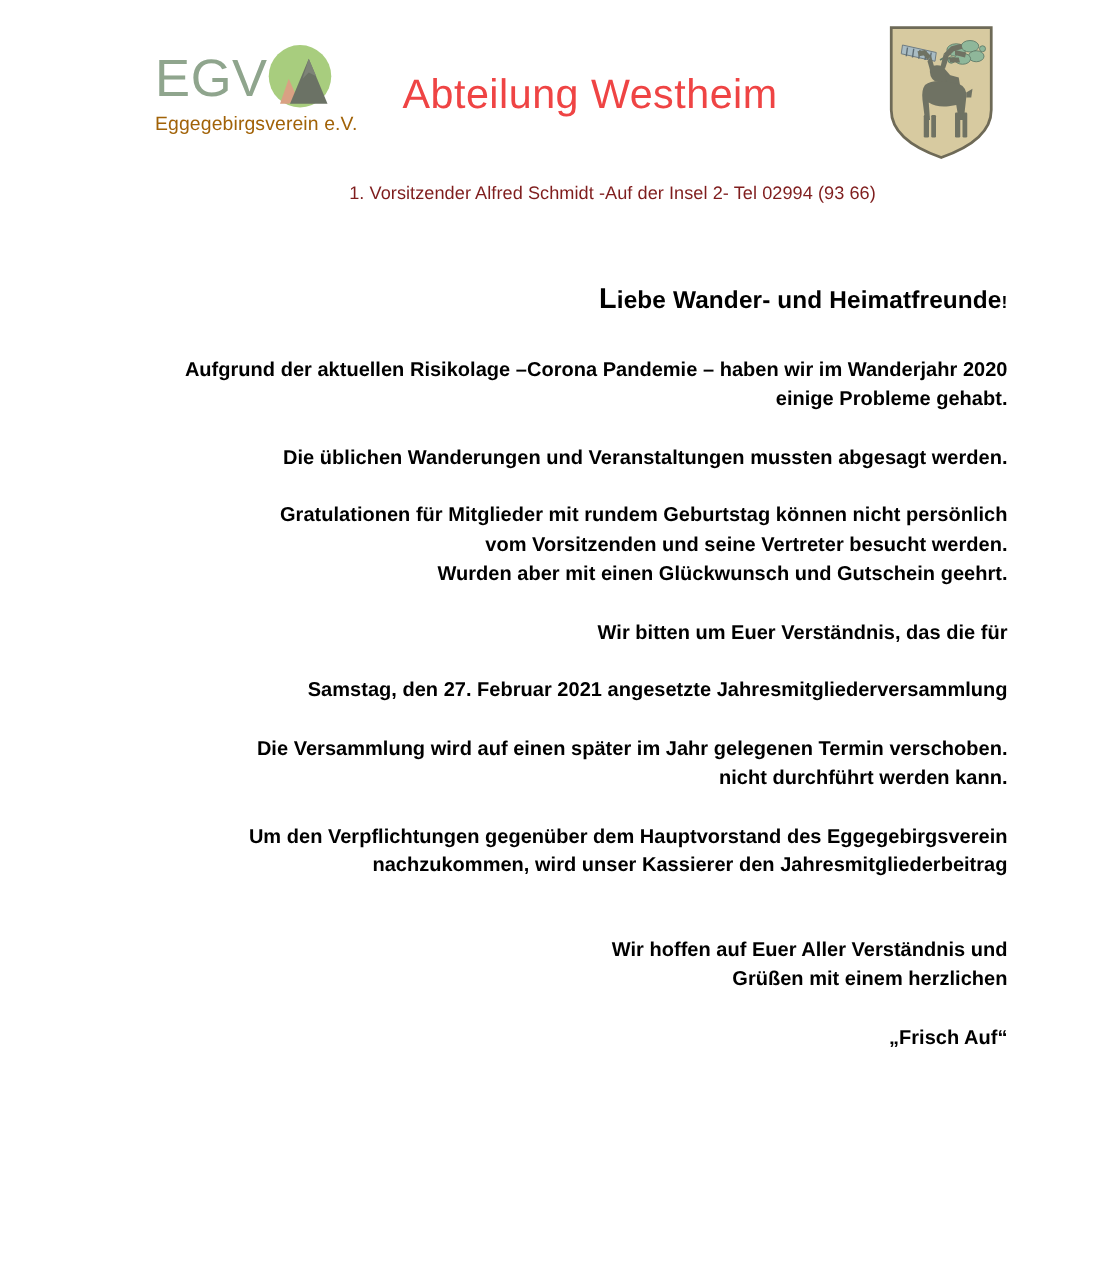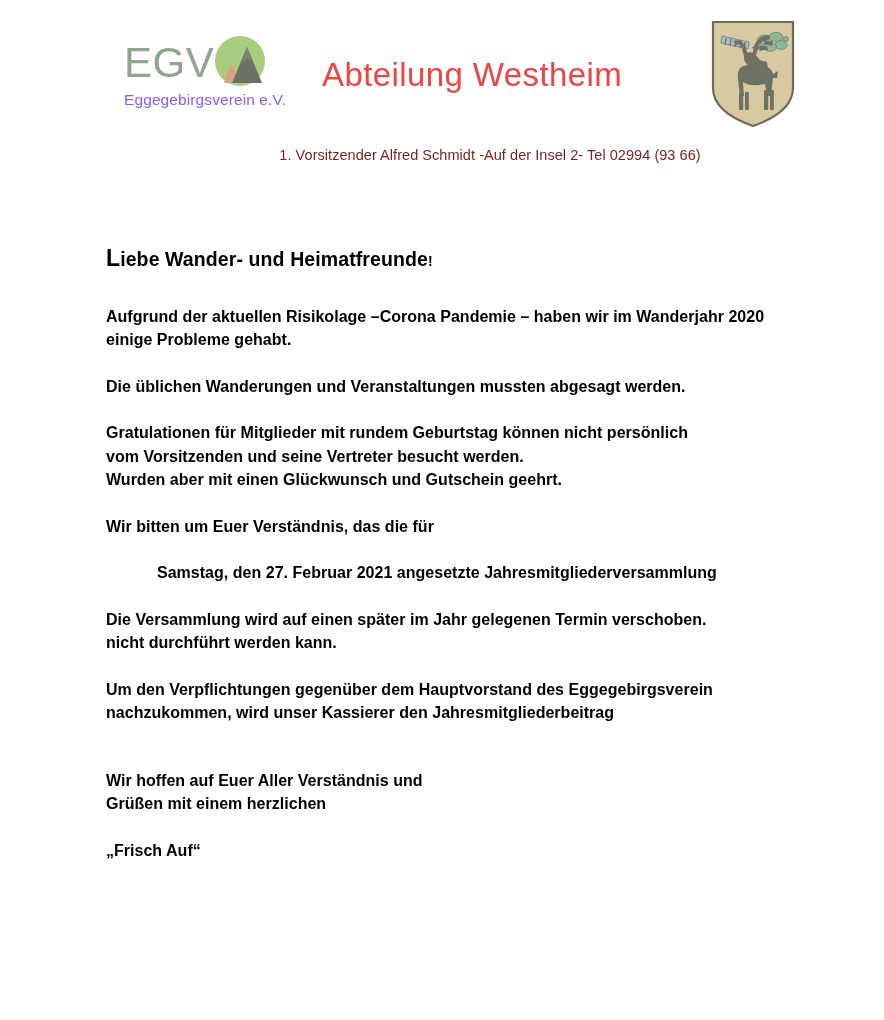--- a/index.html
+++ b/index.html
@@ -61,21 +61,21 @@
     width: 56px;
     height: 56px;
     margin-left: -2px;
   }
   .logo-mark svg { display: block; }
   .logo-sub {
     margin-top: 1px;
     font-family: "Liberation Sans", "DejaVu Sans", sans-serif;
     font-size: 15.5px;
     font-weight: 400;
-    color: #8b5cf6;
+    color: #a16207;
     letter-spacing: 0.1px;
     white-space: nowrap;
   }
 
   
   .dept-title {
     position: absolute;
     left: 322px;
     top: 56px;
     font-family: "Liberation Sans", "DejaVu Sans", sans-serif;
@@ -109,22 +109,23 @@
     color: #7f1d1d;
     letter-spacing: 0.05px;
     white-space: nowrap;
     padding-left: 48px;
   }
 
   
   .letter {
     position: absolute;
     left: 106px;
-    top: 244px;
+    top: 224px;
     width: 700px;
+    text-align: right;
   }
 
   .salutation {
     font-size: 19.5px;
     font-weight: bold;
     letter-spacing: 0.1px;
     margin: 0 0 0 0;
     line-height: 1.25;
     white-space: nowrap;
   }

